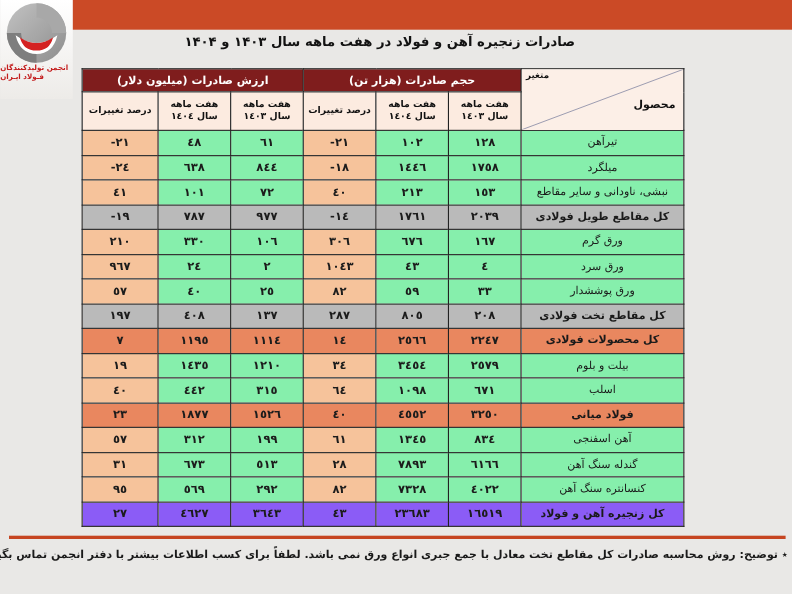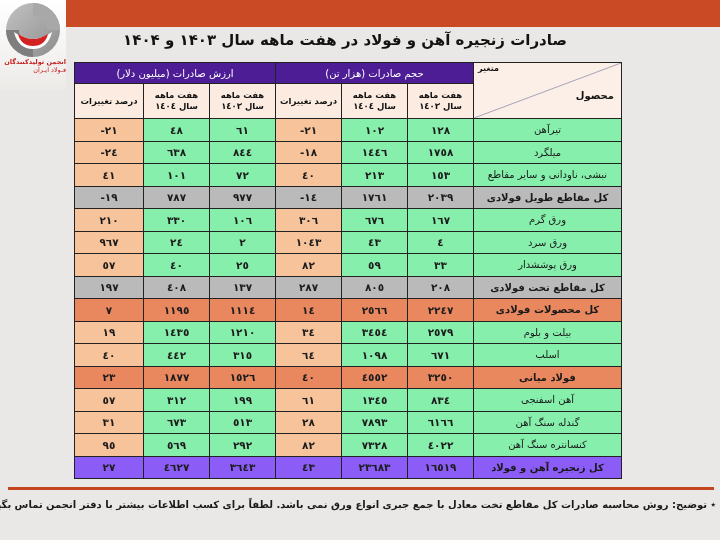--- a/index.html
+++ b/index.html
@@ -1,31 +1,31 @@
 <!DOCTYPE html>
 <html lang="fa" dir="rtl"><head>
 <meta charset="utf-8">
 <style>
   html,body{margin:0;padding:0;}
   body{width:720px;height:540px;font-family:"DejaVu Sans",sans-serif;}
   .page{position:relative;width:720px;height:540px;background:#e9e8e6;overflow:hidden;}
   .topbar{position:absolute;top:0;left:65px;right:0;height:27px;background:#cb4a26;}
-  .logo{position:absolute;top:0;left:0;width:66px;height:90px;background:linear-gradient(#ffffff,#edebe8);text-align:right;}
+  .logo{position:absolute;top:0;left:0;width:66px;height:90px;background:linear-gradient(#ffffff,#edebe8);text-align:left;}
   .logo svg{display:block;margin:2px auto 0 auto;}
   .logo-t1{font-size:6.5px;font-weight:bold;color:#c41f1f;line-height:8px;direction:rtl;}
-  .logo-t2{font-size:6.5px;font-weight:normal;color:#c41f1f;line-height:8px;direction:rtl;letter-spacing:1px;}
-  .title{position:absolute;top:31px;left:0;right:30px;text-align:center;font-size:15px;font-weight:bold;color:#121212;direction:rtl;white-space:nowrap;}
+  .logo-t2{font-size:6.5px;font-weight:bold;color:#c41f1f;line-height:8px;direction:rtl;letter-spacing:1px;}
+  .title{position:absolute;top:31px;left:0;right:30px;text-align:center;font-size:12px;font-weight:bold;color:#121212;direction:rtl;white-space:nowrap;}
   table.grid{position:absolute;top:62px;right:98px;border-collapse:collapse;table-layout:fixed;direction:rtl;}
   table.grid td{border:1px solid #222;padding:0;text-align:center;vertical-align:middle;overflow:hidden;}
   col.c-prod{width:148px;} col.c-n{width:66px;} col.c-nl{width:69px;}
   .corner{background:#fcefe7;position:relative;height:55px;}
   .corner .diag{position:absolute;inset:0;width:100%;height:100%;}
   .c-var{position:absolute;top:1px;left:4px;font-size:8px;font-weight:bold;color:#111;}
   .c-prodlbl{position:absolute;top:27px;right:7px;font-size:10px;font-weight:bold;color:#111;}
-  .ghead{background:#4c1d95;color:#ffffff;font-size:10px;font-weight:normal;height:20px;white-space:nowrap;}
+  .ghead{background:#7f1d1d;color:#ffffff;font-size:10px;font-weight:bold;height:20px;white-space:nowrap;}
   .sub{background:#fcebe0;height:34px;font-size:8.5px;font-weight:bold;color:#111;line-height:11px;white-space:nowrap;}
   td.prod{background:#86efac;font-size:10px;color:#1a1a1a;height:21.5px;white-space:nowrap;}
   td.num{direction:ltr;font-size:10.5px;font-weight:bold;color:#1c1c1c;height:21.5px;}
   td.y{background:#86efac;}
   td.p{background:#f6c39b;}
   tr.gray td{background:#bababa;}
   tr.orange td{background:#e9875f;}
   tr.yellow td{background:#8b5cf6;}
   tr.gray td.prod,tr.orange td.prod,tr.yellow td.prod{font-weight:bold;}
   .redline{position:absolute;top:487px;left:8px;right:6px;height:3px;background:#c64521;}

